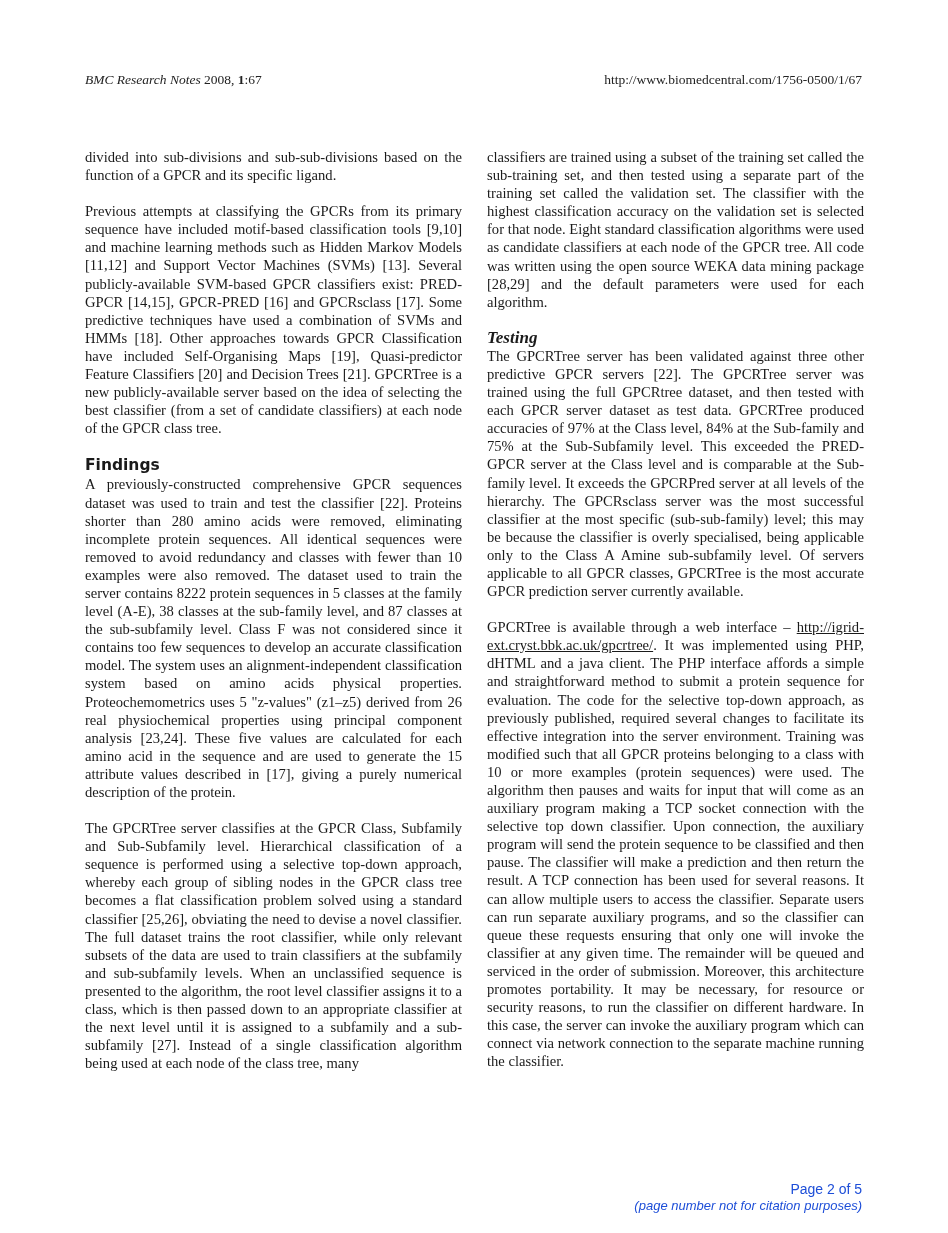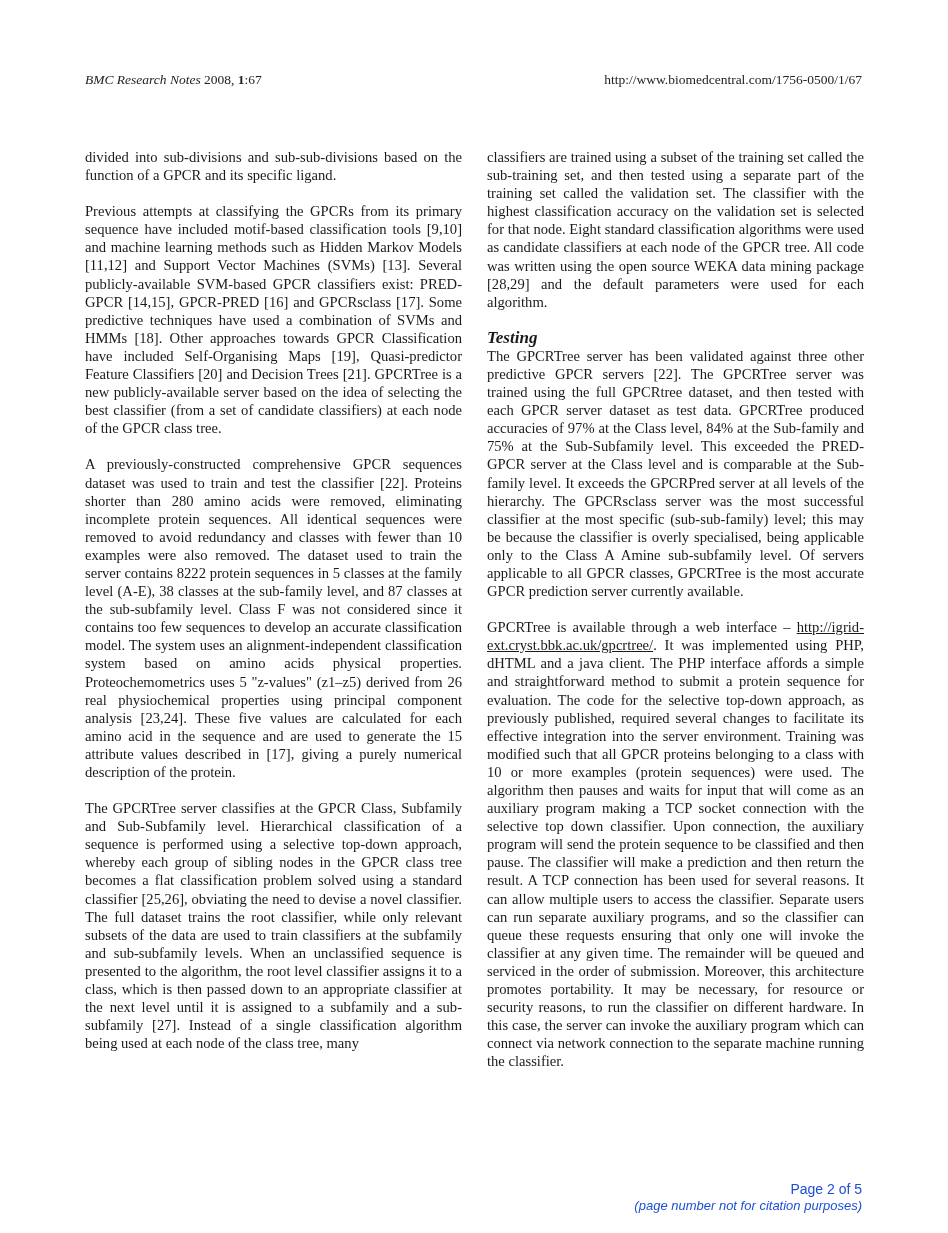--- a/index.html
+++ b/index.html
@@ -28,20 +28,21 @@
 <body>
 
 <div class="header">
   <div class="journal"><i>BMC Research Notes</i><span> 2008, </span><b>1</b><span>:67</span></div>
   <div class="url">http://www.biomedcentral.com/1756-0500/1/67</div>
 </div>
 
 <div class="col left">
   <p>divided into sub-divisions and sub-sub-divisions based on the function of a GPCR and its specific ligand.</p>
   <p>Previous attempts at classifying the GPCRs from its primary sequence have included motif-based classification tools [9,10] and machine learning methods such as Hidden Markov Models [11,12] and Support Vector Machines (SVMs) [13]. Several publicly-available SVM-based GPCR classifiers exist: PRED-GPCR [14,15], GPCR-PRED [16] and GPCRsclass [17]. Some predictive techniques have used a combination of SVMs and HMMs [18]. Other approaches towards GPCR Classification have included Self-Organising Maps [19], Quasi-predictor Feature Classifiers [20] and Decision Trees [21]. GPCRTree is a new publicly-available server based on the idea of selecting the best classifier (from a set of candidate classifiers) at each node of the GPCR class tree.</p>
+  <div class="sec-title">Findings</div>
   <p>A previously-constructed comprehensive GPCR sequences dataset was used to train and test the classifier [22]. Proteins shorter than 280 amino acids were removed, eliminating incomplete protein sequences. All identical sequences were removed to avoid redundancy and classes with fewer than 10 examples were also removed. The dataset used to train the server contains 8222 protein sequences in 5 classes at the family level (A-E), 38 classes at the sub-family level, and 87 classes at the sub-subfamily level. Class F was not considered since it contains too few sequences to develop an accurate classification model. The system uses an alignment-independent classification system based on amino acids physical properties. Proteochemometrics uses 5 "z-values" (z1–z5) derived from 26 real physiochemical properties using principal component analysis [23,24]. These five values are calculated for each amino acid in the sequence and are used to generate the 15 attribute values described in [17], giving a purely numerical description of the protein.</p>
   <p>The GPCRTree server classifies at the GPCR Class, Subfamily and Sub-Subfamily level. Hierarchical classification of a sequence is performed using a selective top-down approach, whereby each group of sibling nodes in the GPCR class tree becomes a flat classification problem solved using a standard classifier [25,26], obviating the need to devise a novel classifier. The full dataset trains the root classifier, while only relevant subsets of the data are used to train classifiers at the subfamily and sub-subfamily levels. When an unclassified sequence is presented to the algorithm, the root level classifier assigns it to a class, which is then passed down to an appropriate classifier at the next level until it is assigned to a subfamily and a sub-subfamily [27]. Instead of a single classification algorithm being used at each node of the class tree, many</p>
 </div>
 
 <div class="col right">
   <p>classifiers are trained using a subset of the training set called the sub-training set, and then tested using a separate part of the training set called the validation set. The classifier with the highest classification accuracy on the validation set is selected for that node. Eight standard classification algorithms were used as candidate classifiers at each node of the GPCR tree. All code was written using the open source WEKA data mining package [28,29] and the default parameters were used for each algorithm.</p>
   <div class="sub-title">Testing</div>
   <p>The GPCRTree server has been validated against three other predictive GPCR servers [22]. The GPCRTree server was trained using the full GPCRtree dataset, and then tested with each GPCR server dataset as test data. GPCRTree produced accuracies of 97% at the Class level, 84% at the Sub-family and 75% at the Sub-Subfamily level. This exceeded the PRED-GPCR server at the Class level and is comparable at the Sub-family level. It exceeds the GPCRPred server at all levels of the hierarchy. The GPCRsclass server was the most successful classifier at the most specific (sub-sub-family) level; this may be because the classifier is overly specialised, being applicable only to the Class A Amine sub-subfamily level. Of servers applicable to all GPCR classes, GPCRTree is the most accurate GPCR prediction server currently available.</p>
   <p><span>GPCRTree is available through a web interface – </span><a class="link">http://igrid-ext.cryst.bbk.ac.uk/gpcrtree/</a><span>. It was implemented using PHP, dHTML and a java client. The PHP interface affords a simple and straightforward method to submit a protein sequence for evaluation. The code for the selective top-down approach, as previously published, required several changes to facilitate its effective integration into the server environment. Training was modified such that all GPCR proteins belonging to a class with 10 or more examples (protein sequences) were used. The algorithm then pauses and waits for input that will come as an auxiliary program making a TCP socket connection with the selective top down classifier. Upon connection, the auxiliary program will send the protein sequence to be classified and then pause. The classifier will make a prediction and then return the result. A TCP connection has been used for several reasons. It can allow multiple users to access the classifier. Separate users can run separate auxiliary programs, and so the classifier can queue these requests ensuring that only one will invoke the classifier at any given time. The remainder will be queued and serviced in the order of submission. Moreover, this architecture promotes portability. It may be necessary, for resource or security reasons, to run the classifier on different hardware. In this case, the server can invoke the auxiliary program which can connect via network connection to the separate machine running the classifier.</span></p>
 </div>

